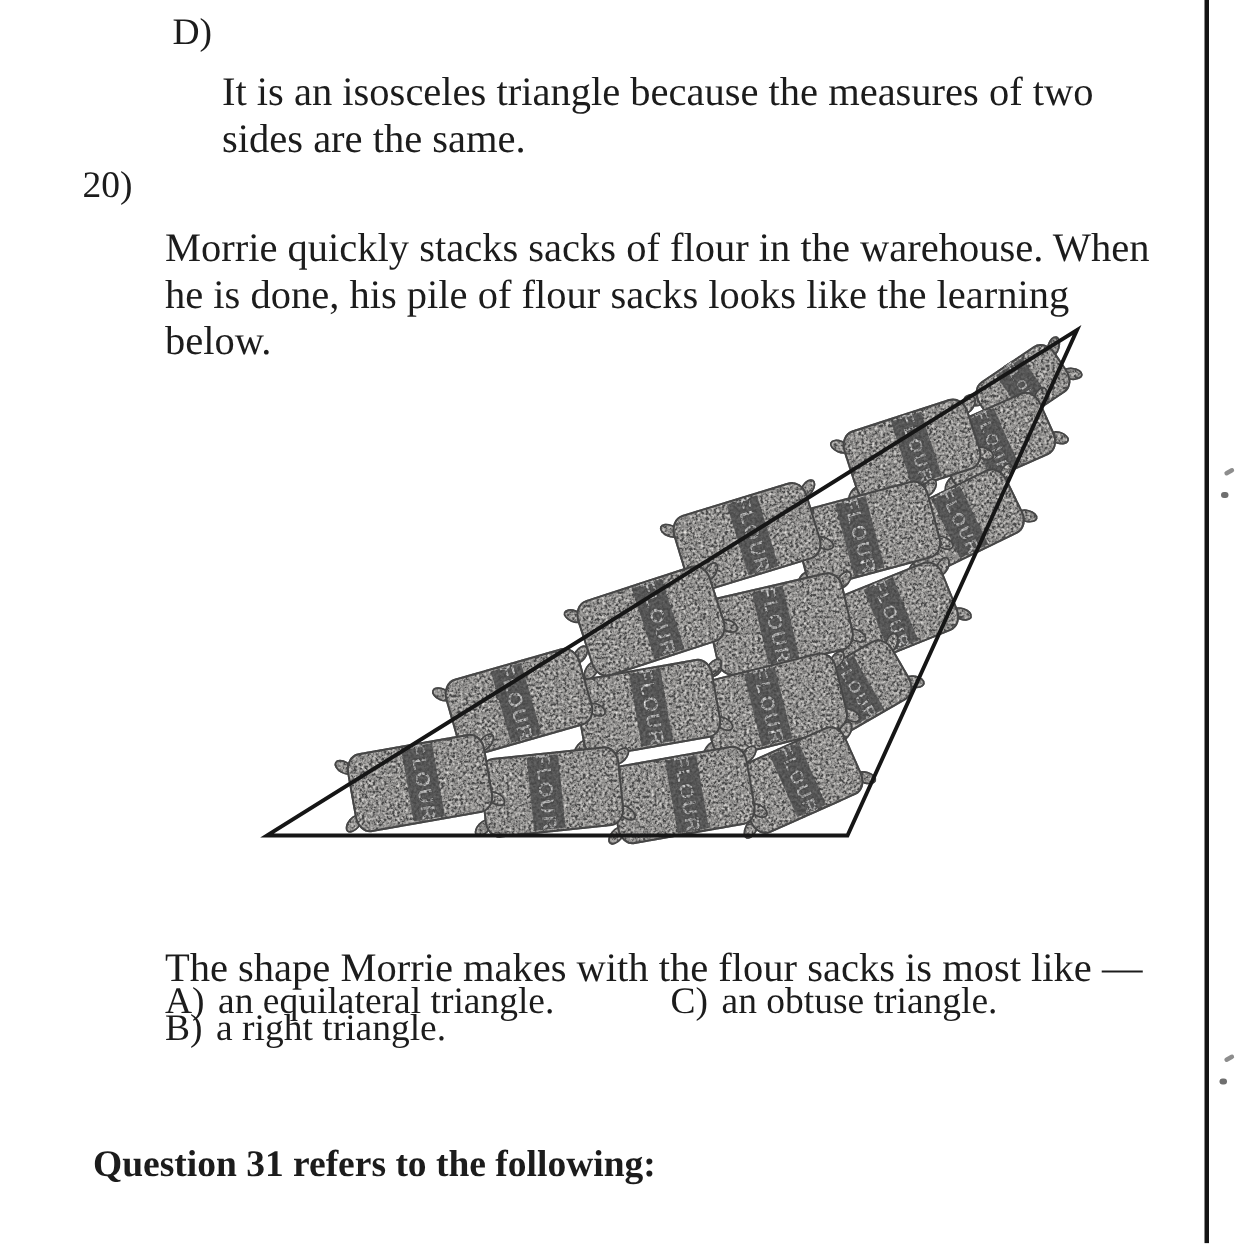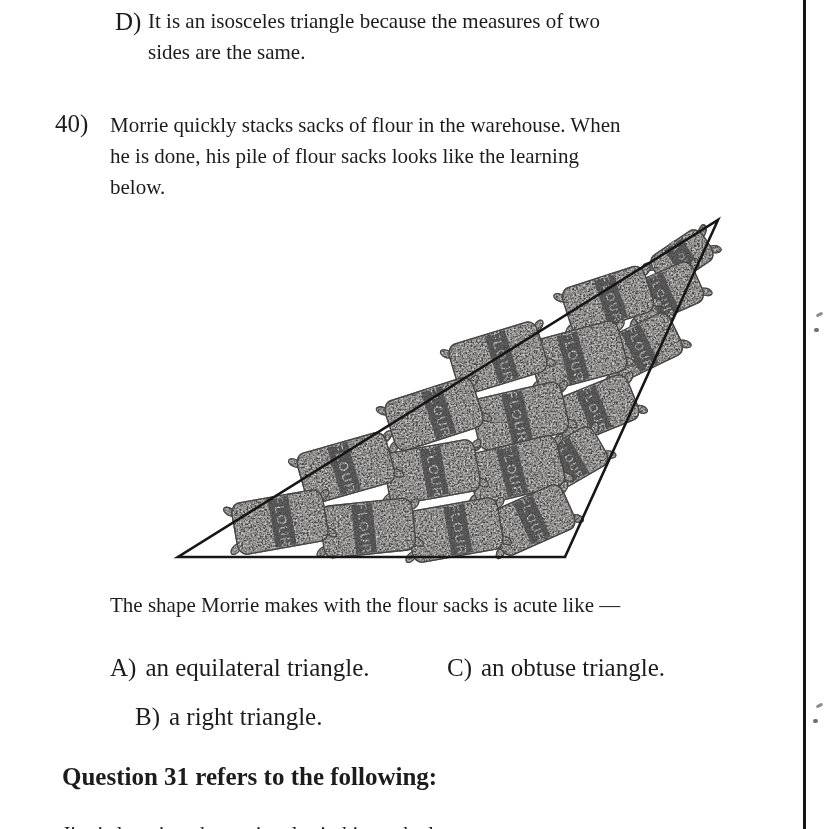--- a/index.html
+++ b/index.html
@@ -1,39 +1,39 @@
 <!DOCTYPE html>
 <html><head>
 <meta charset="utf-8">
 <style>
   html,body{margin:0;padding:0;background:#fff;}
   .page{
     position:relative;width:828px;height:829px;background:#ffffff;
     overflow:hidden;font-family:"Liberation Serif",serif;color:#1c1c1c;
   }
-  .tline{position:absolute;font-size:21px;line-height:31px;white-space:pre-line;}
+  .tline{position:absolute;font-size:27px;line-height:31px;white-space:pre-line;margin-top:40px;}
   .lbl{position:absolute;font-size:25px;line-height:31px;}
   .opt{position:absolute;font-size:25px;line-height:31px;white-space:nowrap;}
   .opt .olabel{margin-right:9px;}
   .bold-head{position:absolute;font-size:25px;font-weight:bold;white-space:nowrap;}
   .vrule{position:absolute;top:0;bottom:0;width:3px;background:#141414;}
   .speck{position:absolute;background:#8d8d8d;border-radius:2px;}
   .diagram-wrap{position:absolute;left:140px;top:200px;width:620px;height:380px;}
   svg text{user-select:none;}
 </style>
 </head>
 <body>
 
 <div class="page">
 
   <span class="lbl" style="left:115px;top:6px;">D)</span>
   <div class="tline" style="left:148px;top:6px;width:640px;">It is an isosceles triangle because the measures of two
 sides are the same.</div>
 
-  <span class="lbl" style="left:55px;top:108px;">40)</span>
+  <span class="lbl" style="left:55px;top:108px;">20)</span>
   <div class="tline" style="left:110px;top:110px;width:700px;">Morrie quickly stacks sacks of flour in the warehouse. When
 he is done, his pile of flour sacks looks like the learning
 below.</div>
 
   <div class="diagram-wrap">
     <svg width="620" height="380" viewBox="140 200 620 380">
       <defs>
         <filter id="grain" x="-5%" y="-5%" width="110%" height="110%">
           <feTurbulence type="fractalNoise" baseFrequency="0.55" numOctaves="2" seed="7" result="n"></feTurbulence>
           <feColorMatrix in="n" type="matrix" values="0 0 0 0 0  0 0 0 0 0  0 0 0 0 0  0.9 0.9 0.9 0 -0.62" result="a"></feColorMatrix>
@@ -198,29 +198,29 @@
             <ellipse cx="48" cy="19" rx="6.5" ry="3.6" transform="rotate(40 48 19)" fill="#e9e7e4" stroke="#3c3c3c" stroke-width="1.1"></ellipse>
             <rect x="-46" y="-26" width="92" height="52" rx="9" ry="11" fill="#e9e7e4" stroke="#3c3c3c" stroke-width="1.3"></rect>
             <rect x="-8.5" y="-24.5" width="21" height="49" fill="#6f6f6f"></rect>
             <text transform="translate(2,0) rotate(90)" text-anchor="middle" dominant-baseline="central" fill="#f1f1f1" stroke="#2b2b2b" stroke-width="0.45" paint-order="stroke" font-family="&quot;Liberation Sans&quot;, sans-serif" font-weight="bold" font-size="13.52px" letter-spacing="1.2px">FLOUR</text>
           </g>
         </g>
       <path id="triangle-path" fill="none" stroke-width="2.6" stroke-linejoin="miter" d="M178 557 L565 557 L718 220 Z" stroke="#161616"></path>
     </svg>
   </div>
 
-  <div class="tline" style="left:110px;top:590px;width:700px;">The shape Morrie makes with the flour sacks is acute like —</div>
+  <div class="tline" style="left:110px;top:590px;width:700px;">The shape Morrie makes with the flour sacks is most like —</div>
 
   <div class="opt" style="left:110px;top:652px;">
     <span class="olabel">A)</span><span>an equilateral triangle.</span>
   </div>
   <div class="opt" style="left:447px;top:652px;text-align:right;">
     <span class="olabel">C)</span><span>an obtuse triangle.</span>
   </div>
-  <div class="opt" style="left:110px;top:701px;margin-left:25px;">
+  <div class="opt" style="left:110px;top:670px;">
     <span class="olabel">B)</span><span>a right triangle.</span>
   </div>
 
   <div class="bold-head" style="left:62px;top:763px;">Question 31 refers to the following:</div>
 
   <div class="tline" style="left:62px;top:819px;width:700px;white-space:nowrap;">Jim is learning about triangles in his math class.</div>
 
   <div class="vrule" id="right-rule" style="left: 803px; background: rgb(20, 20, 20);"></div>
 
   <div class="speck" style="left:816px;top:313px;width:7px;height:3px;transform:rotate(-28deg);"></div>

